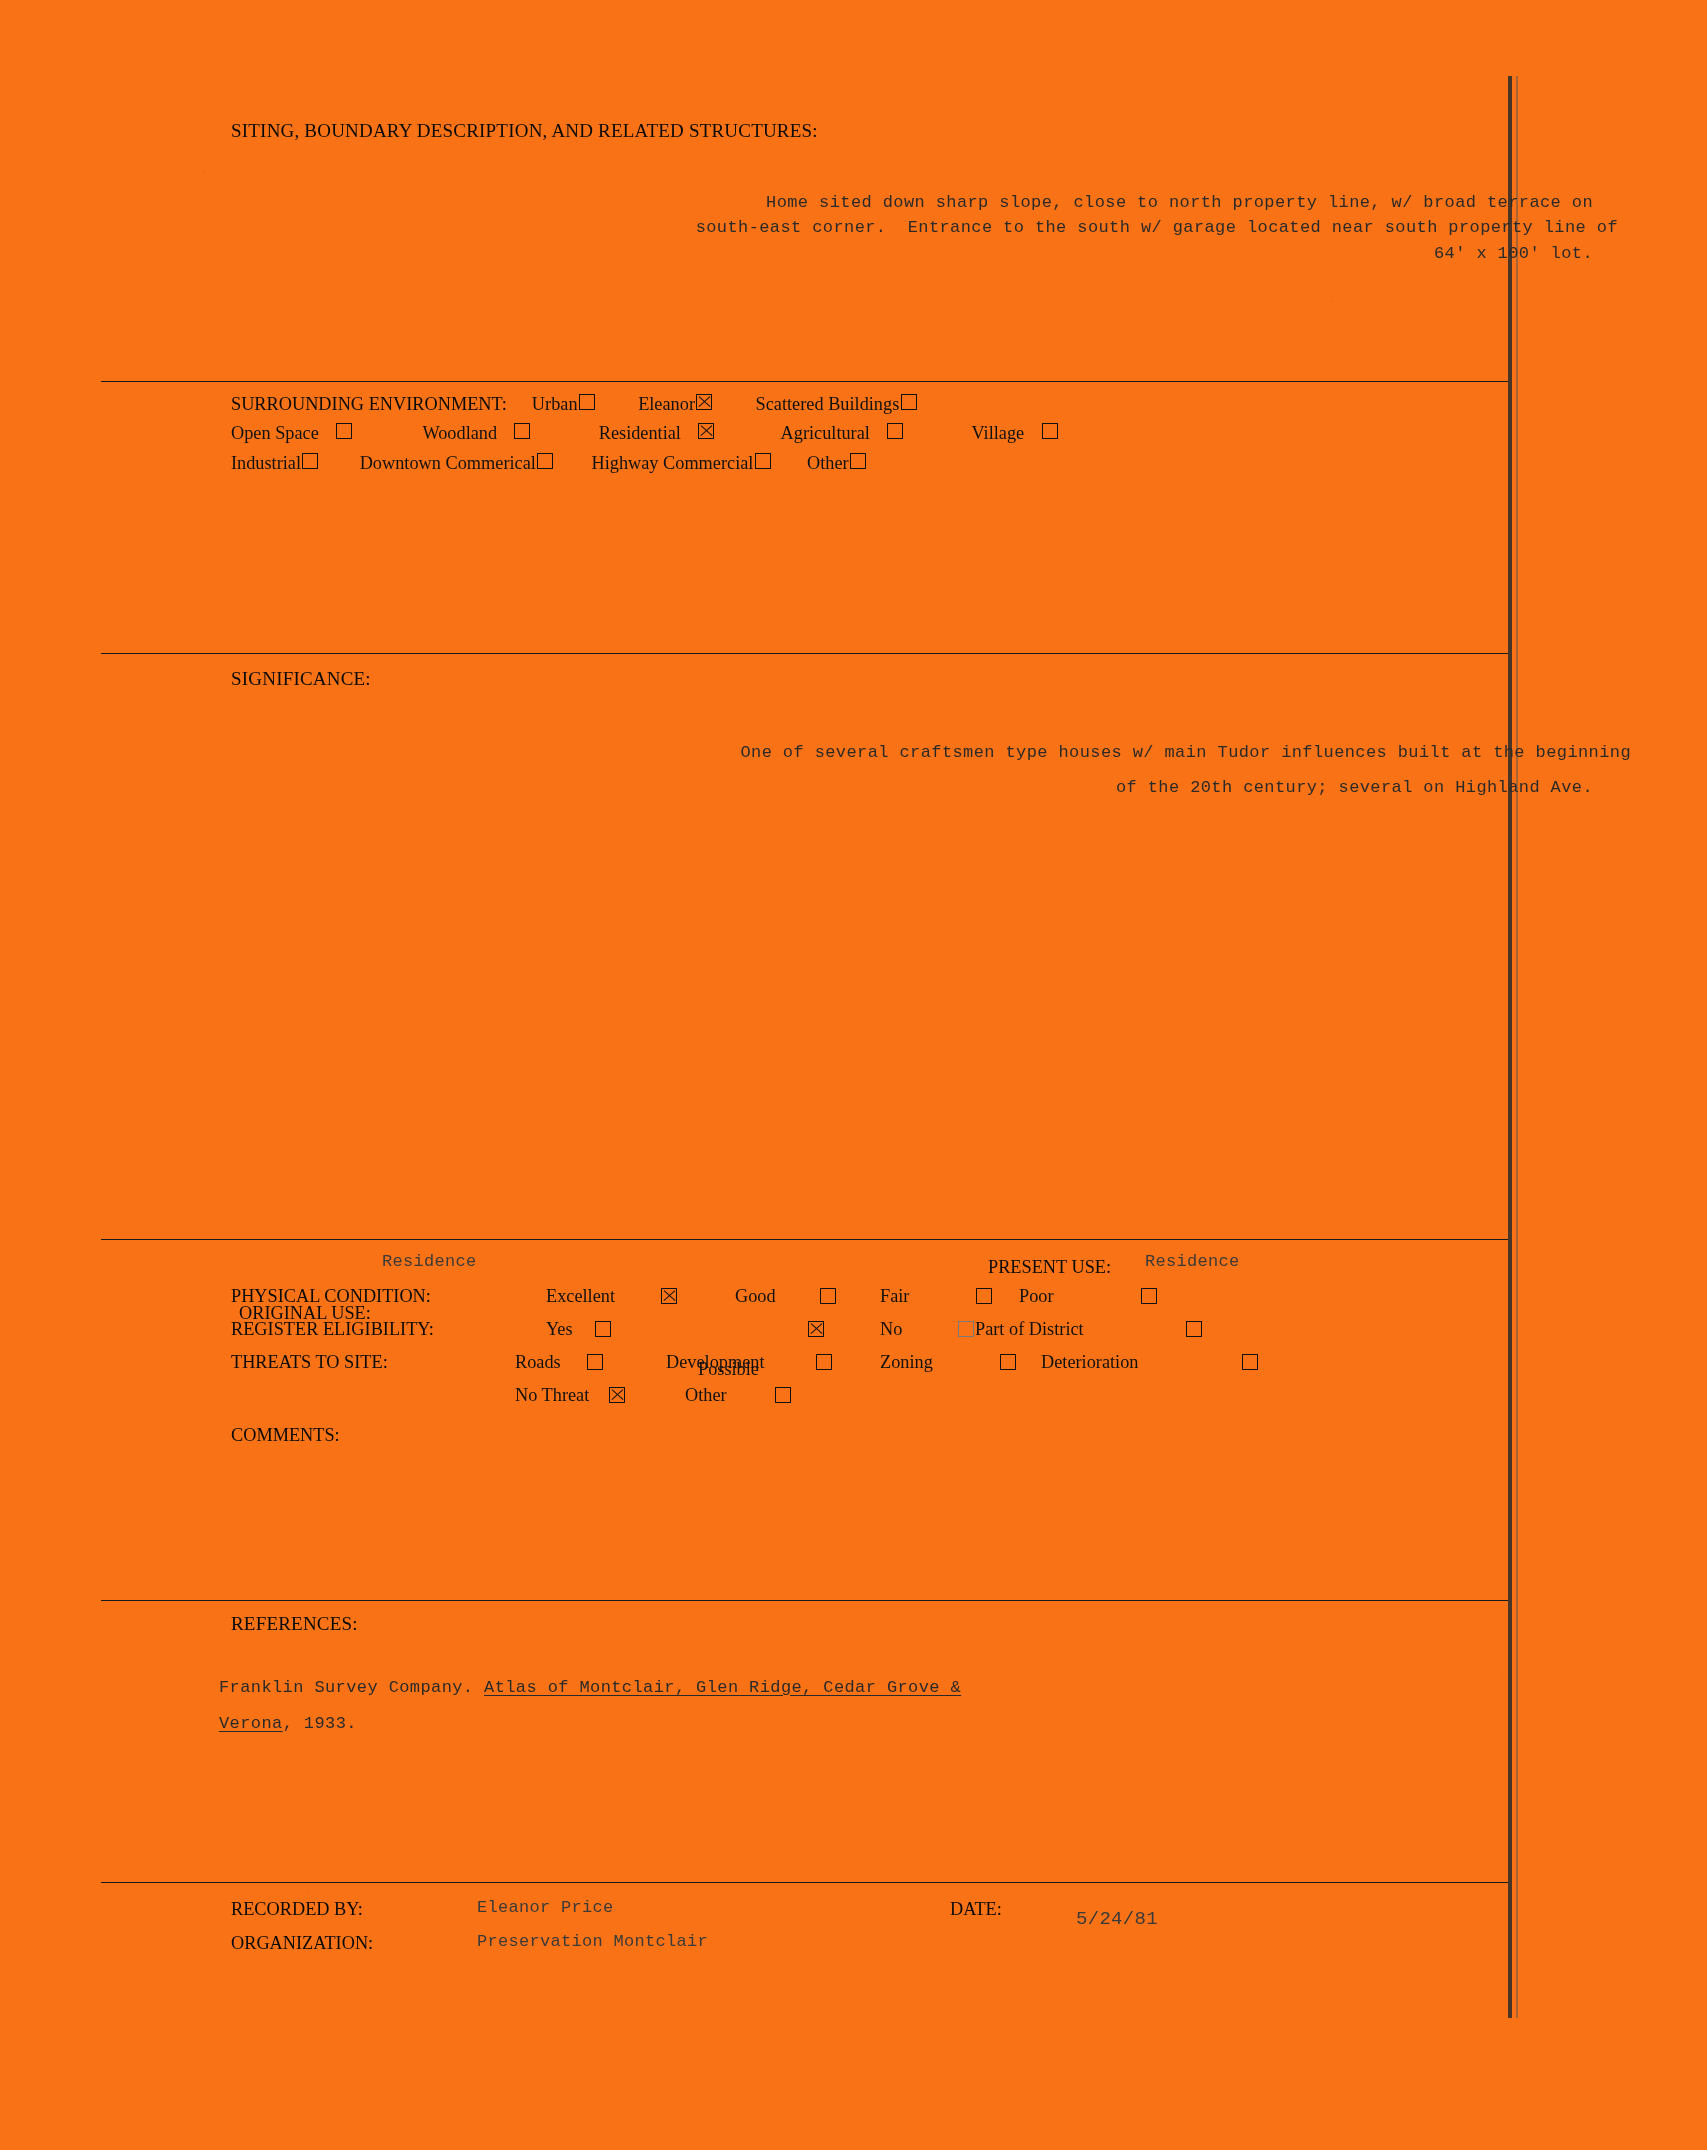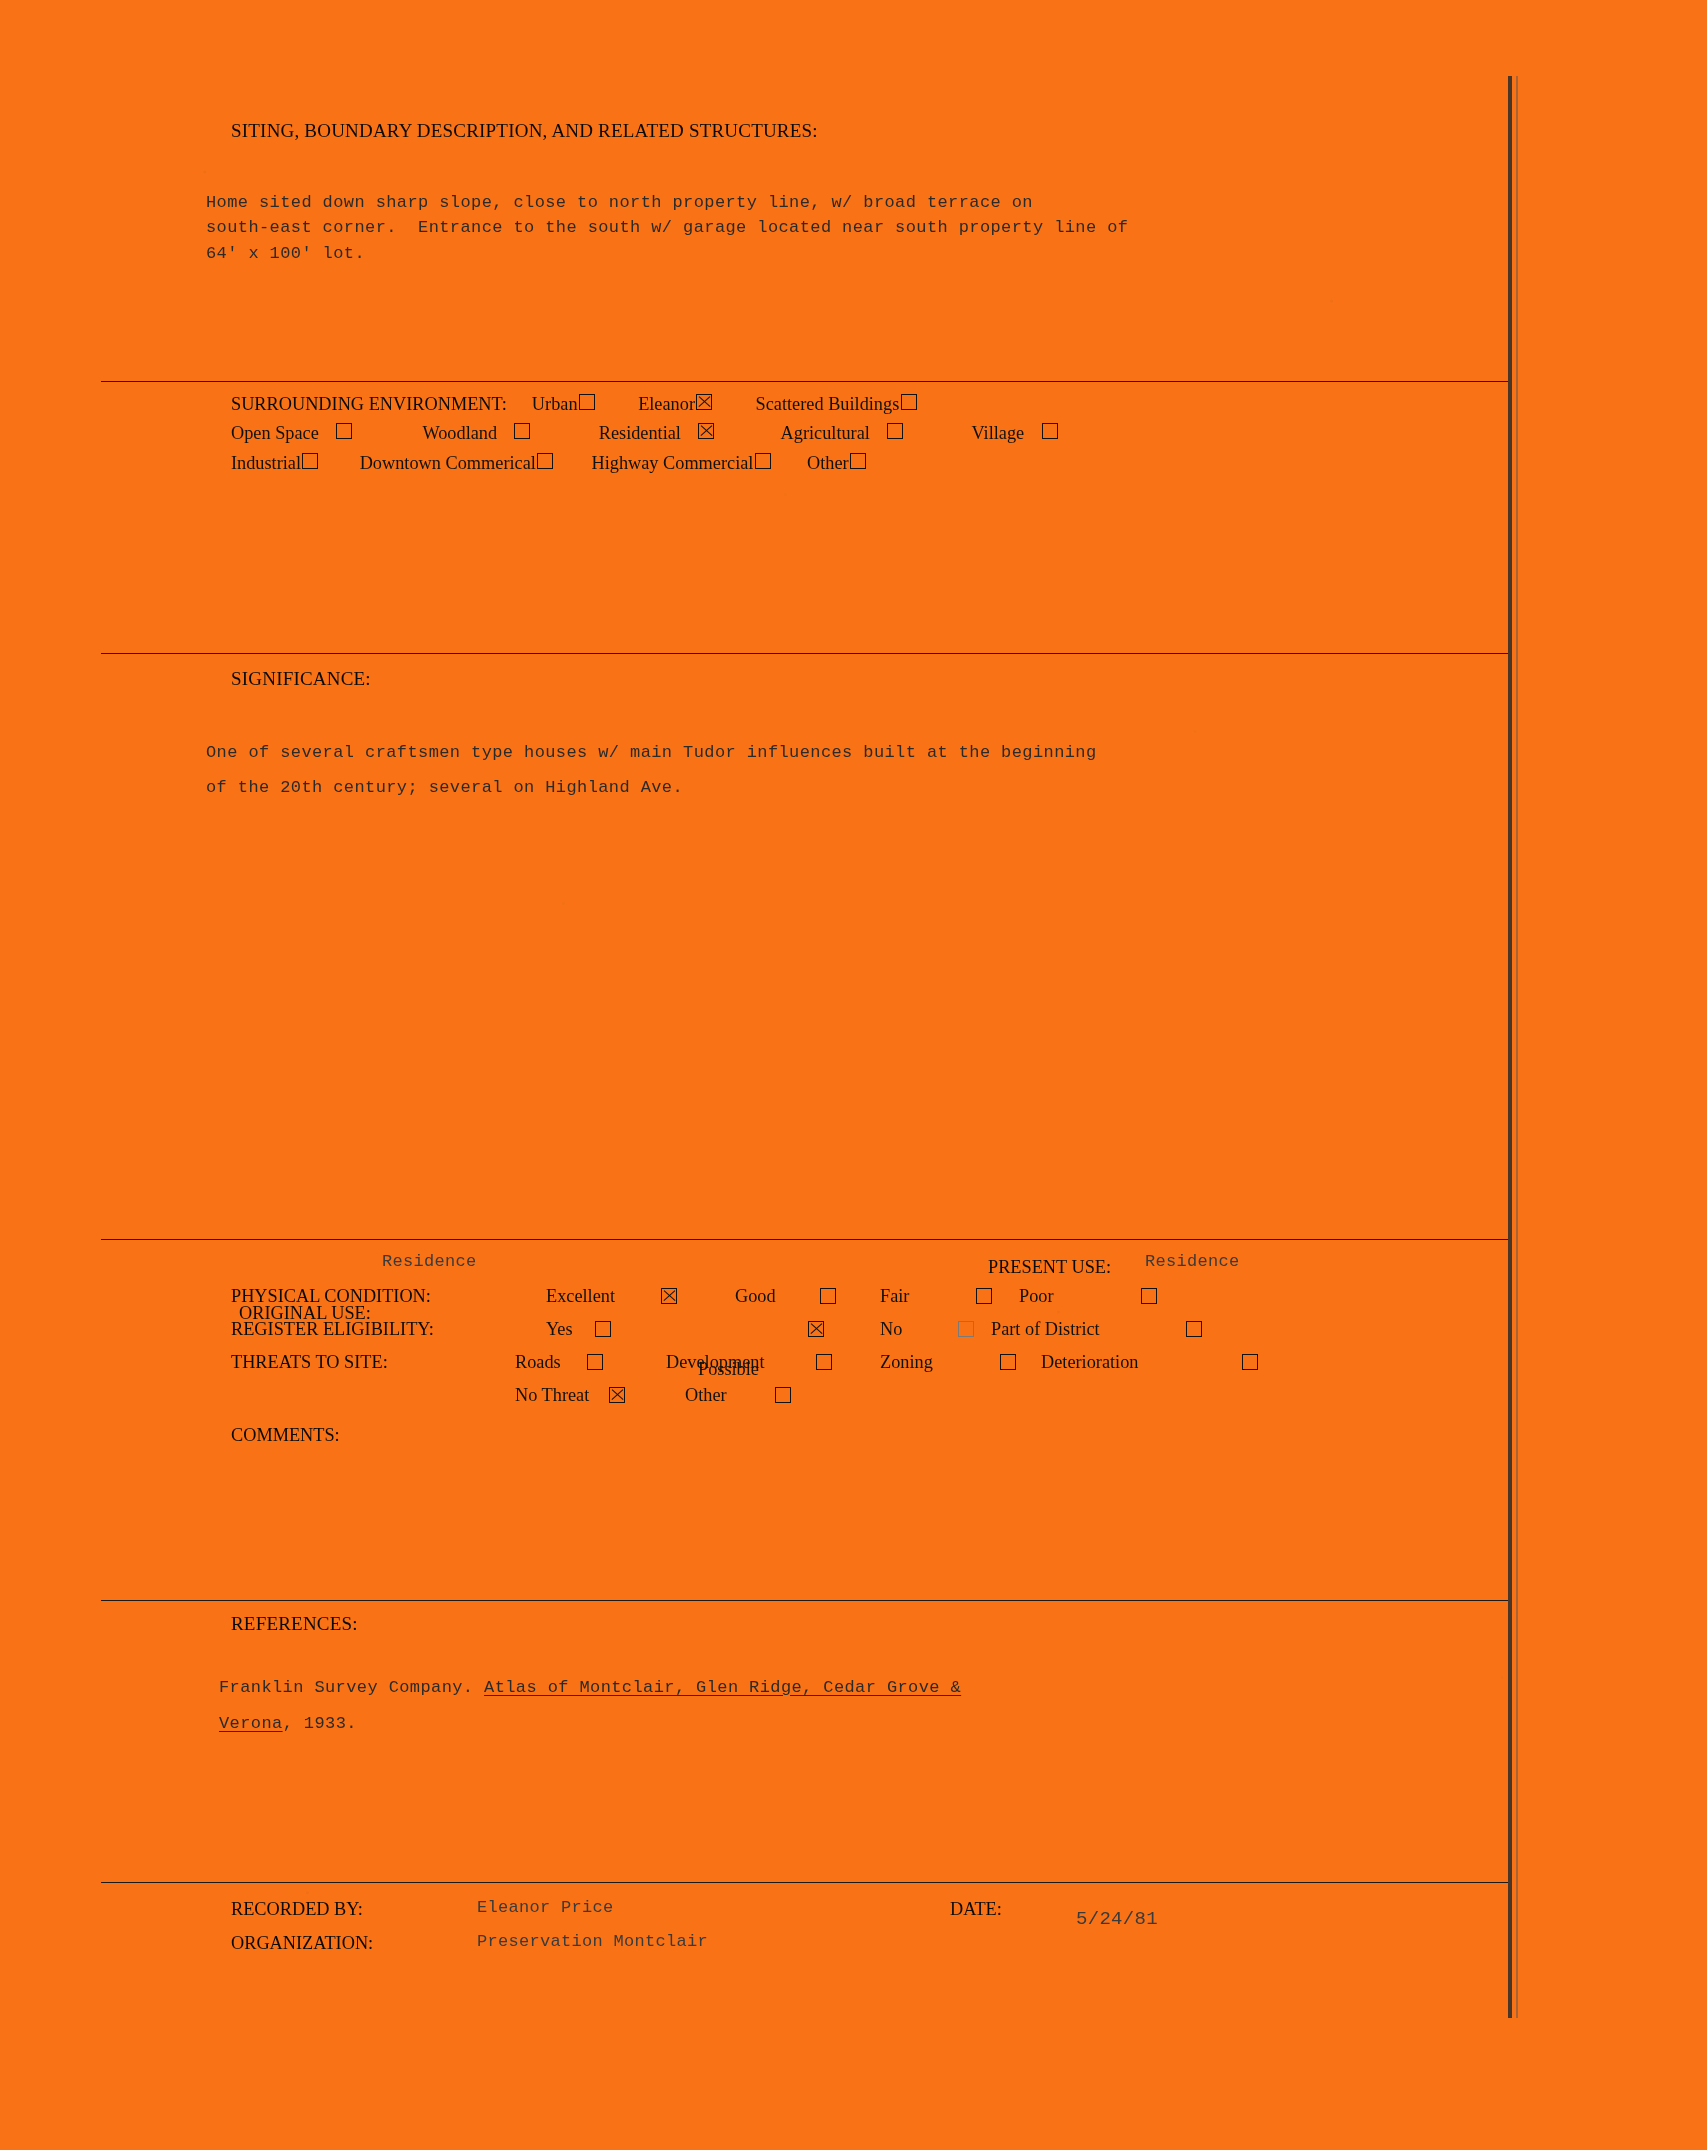--- a/index.html
+++ b/index.html
@@ -67,20 +67,21 @@
     background: #1a1a1a;
   }
 
   .typed {
     font-family: "Liberation Mono", monospace;
     font-size: 17px;
     letter-spacing: 0.4px;
     color: #2a2a2a;
     line-height: 1.62;
     white-space: pre-wrap;
+    text-align: right;
   }
   .typed-sm {
     font-family: "Liberation Mono", monospace;
     font-size: 17px;
     letter-spacing: 0.3px;
     color: #3a3a3a;
   }
   .label {
     font-family: "Liberation Serif", serif;
     font-size: 18.3px;
@@ -248,21 +249,21 @@
 
       <span class="label abs" style="left:315px; top:0;">Yes</span>
       <span class="cb abs" style="left:363px; top:1.9px;"></span>
 
       <span class="label abs" style="left:467px; top:0;margin-top:40px;">Possible</span>
       <span class="cb checked abs" style="left:555px; top:1.9px;"></span>
 
       <span class="label abs" style="left:649px; top:0;">No</span>
       <span class="cb faint abs" style="left:684px; top:1.9px;"></span>
 
-      <span class="label abs" style="left:744px; top:0;padding-left:16px;">Part of District</span>
+      <span class="label abs" style="left:744px; top:0;">Part of District</span>
       <span class="cb abs" style="left:890px; top:1.9px;"></span>
     </div>
 
     <div style="height:33px; position:relative;">
       <span class="label-bold abs" style="left:0; top:0;">THREATS TO SITE:</span>
 
       <span class="label abs" style="left:284px; top:0;">Roads</span>
       <span class="cb abs" style="left:355px; top:1.9px;"></span>
 
       <span class="label abs" style="left:435px; top:0;">Development</span>

